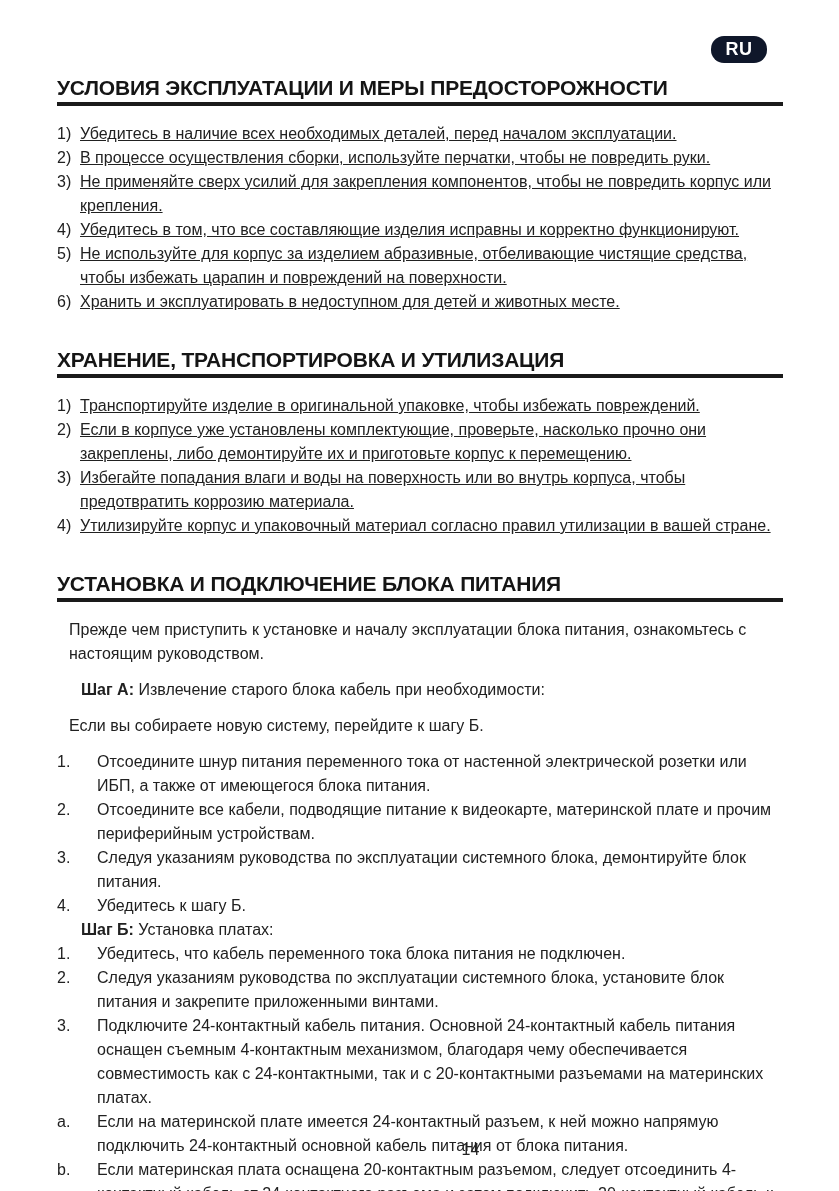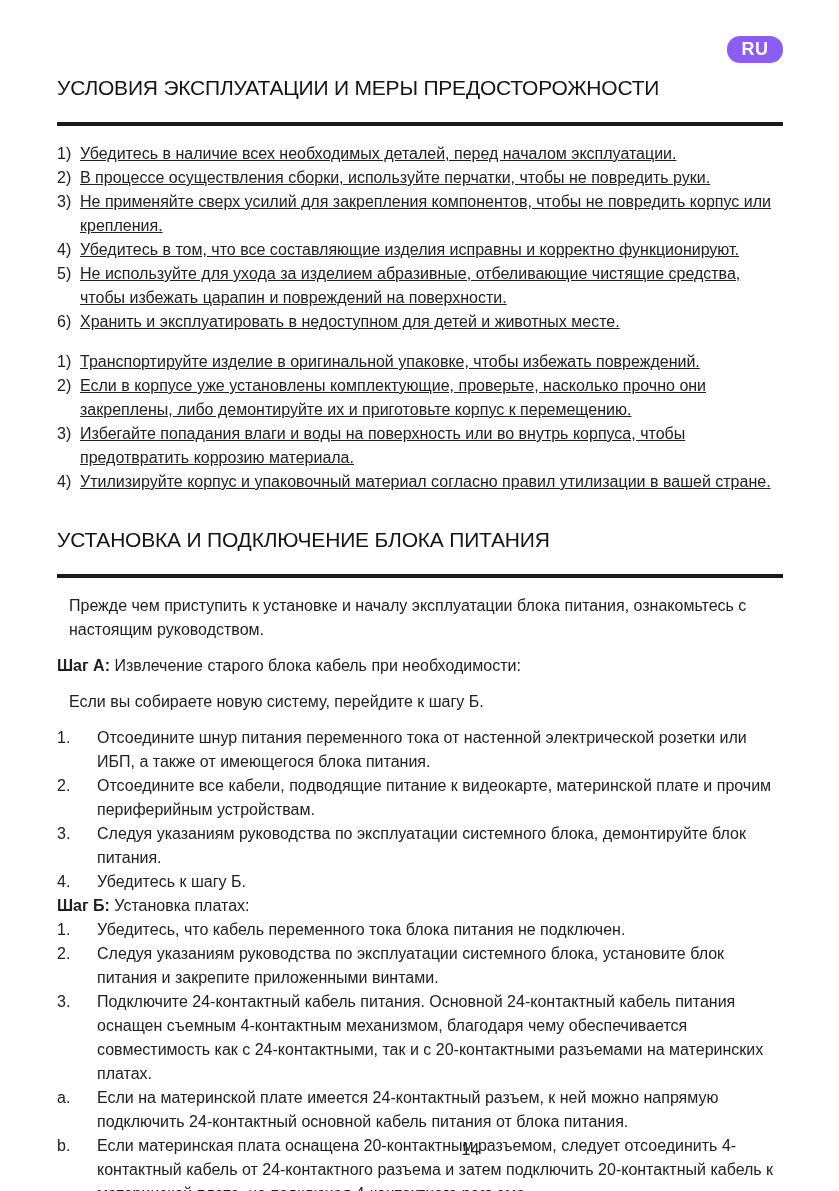--- a/index.html
+++ b/index.html
@@ -15,39 +15,39 @@
     background: #ffffff;
     font-family: "Liberation Sans", "DejaVu Sans", sans-serif;
     color: #1f1f1f;
     overflow: hidden;
     box-sizing: border-box;
     padding: 36px 56px 0 57px;
   }
   .lang-badge {
     position: absolute;
     top: 36px;
-    right: 56px;
+    right: 72px;
     width: 56px;
     height: 27px;
-    background: #8b5cf6;
+    background: #0f172a;
     border-radius: 13px;
     color: #ffffff;
     font-weight: bold;
     font-size: 18px;
     line-height: 27px;
     text-align: center;
     letter-spacing: 0.5px;
   }
   .section-title {
     margin: 34px 0 0 0;
     font-size: 21px;
-    font-weight: normal;
+    font-weight: bold;
     color: #151515;
     letter-spacing: -0.2px;
-    padding-bottom: 22px;
+    padding-bottom: 2px;
     border-bottom: 4px solid #1a1a1a;
   }
   .section-title.first {
     margin-top: 40px;
   }
   .body-block {
     margin-top: 16px;
     font-size: 16px;
     line-height: 24px;
     color: #212121;
@@ -72,21 +72,21 @@
   }
   .nlist .mk {
     flex: 0 0 40px;
     white-space: nowrap;
   }
   .nlist .tx {
     flex: 1 1 auto;
   }
   .para { margin: 12px; }
   .step-line { margin: 0; }
-  .step-prefix { font-weight: bold; }
+  .step-prefix { font-weight: bold; margin-left: 24px; }
   .page-footer {
     position: absolute;
     bottom: 32px;
     left: 12px;
     width: 100%;
     text-align: center;
     font-size: 16px;
     color: #212121;
     margin-left: 39px;
   }
@@ -111,28 +111,29 @@
     <div class="li">
       <span class="mk">3)</span>
       <span class="tx">Не применяйте сверх усилий для закрепления компонентов, чтобы не повредить корпус или крепления.</span>
     </div>
     <div class="li">
       <span class="mk">4)</span>
       <span class="tx">Убедитесь в том, что все составляющие изделия исправны и корректно функционируют.</span>
     </div>
     <div class="li">
       <span class="mk">5)</span>
-      <span class="tx">Не используйте для ухода за изделием абразивные, отбеливающие чистящие средства, чтобы избежать царапин и повреждений на поверхности.</span>
+      <span class="tx">Не используйте для корпус за изделием абразивные, отбеливающие чистящие средства, чтобы избежать царапин и повреждений на поверхности.</span>
     </div>
     <div class="li">
       <span class="mk">6)</span>
       <span class="tx">Хранить и эксплуатировать в недоступном для детей и животных месте.</span>
     </div>
   </div>
 
+  <h1 class="section-title">ХРАНЕНИЕ, ТРАНСПОРТИРОВКА И УТИЛИЗАЦИЯ</h1>
   <div class="body-block plist">
     <div class="li">
       <span class="mk">1)</span>
       <span class="tx">Транспортируйте изделие в оригинальной упаковке, чтобы избежать повреждений.</span>
     </div>
     <div class="li">
       <span class="mk">2)</span>
       <span class="tx">Если в корпусе уже установлены комплектующие, проверьте, насколько прочно они закреплены, либо демонтируйте их и приготовьте корпус к перемещению.</span>
     </div>
     <div class="li">

